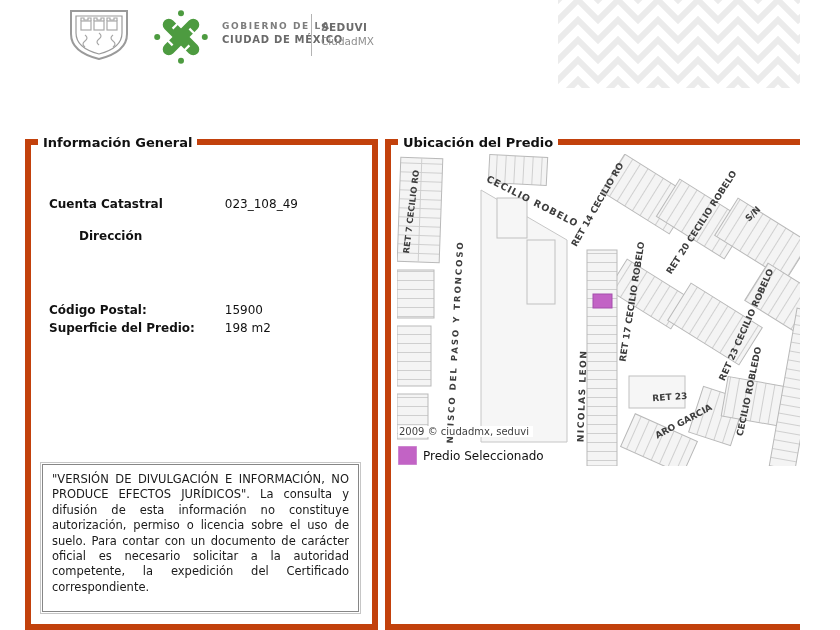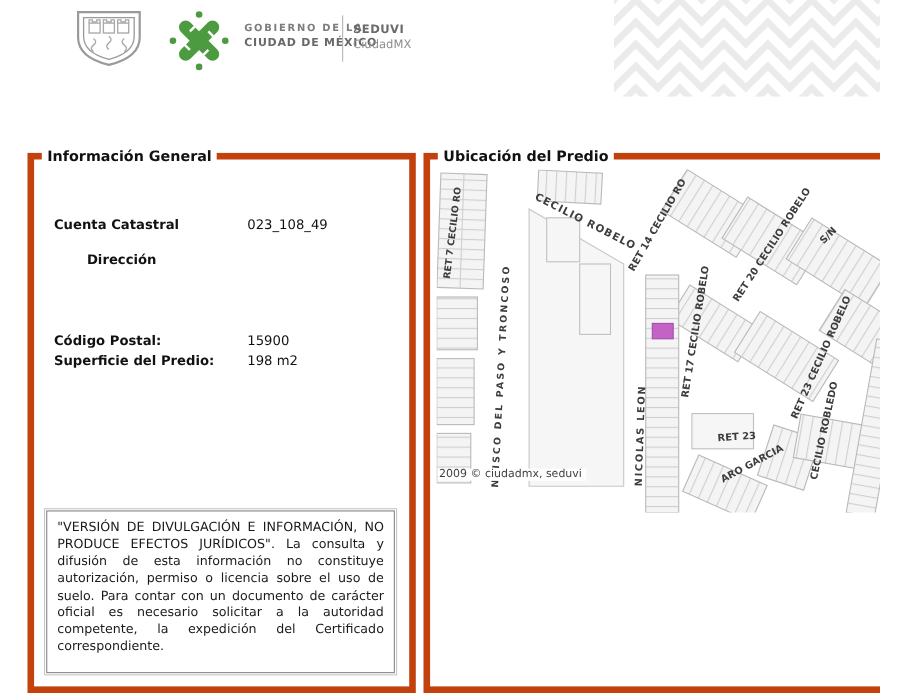--- a/index.html
+++ b/index.html
@@ -224,16 +224,22 @@
             <text class="street" font-size="9" transform="translate(273 246) rotate(-4)">RET 23</text>
             <text class="street" font-size="9" transform="translate(288 270) rotate(-28)">ARO GARCIA</text>
             <text class="street" font-size="8.5" letter-spacing="2" transform="translate(61 188) rotate(-87)">NCISCO DEL PASO Y TRONCOSO</text>
             <text class="street" font-size="9" letter-spacing="1.5" transform="translate(188 242) rotate(-88)">NICOLAS LEON</text>
           </g>
         </g>
       </svg>
       <div class="map-copyright">2009 © ciudadmx, seduvi</div>
     </div>
 
+    <div class="map-legend">
+      <svg width="19" height="19">
+        <rect x="0" y="0" width="19" height="19" stroke="#d9a8db" fill="#c263c5"></rect>
+      </svg>
+      <span class="map-legend-label">Predio Seleccionado</span>
+    </div>
 
   </div>
 
 </div>
 
 </body></html>

